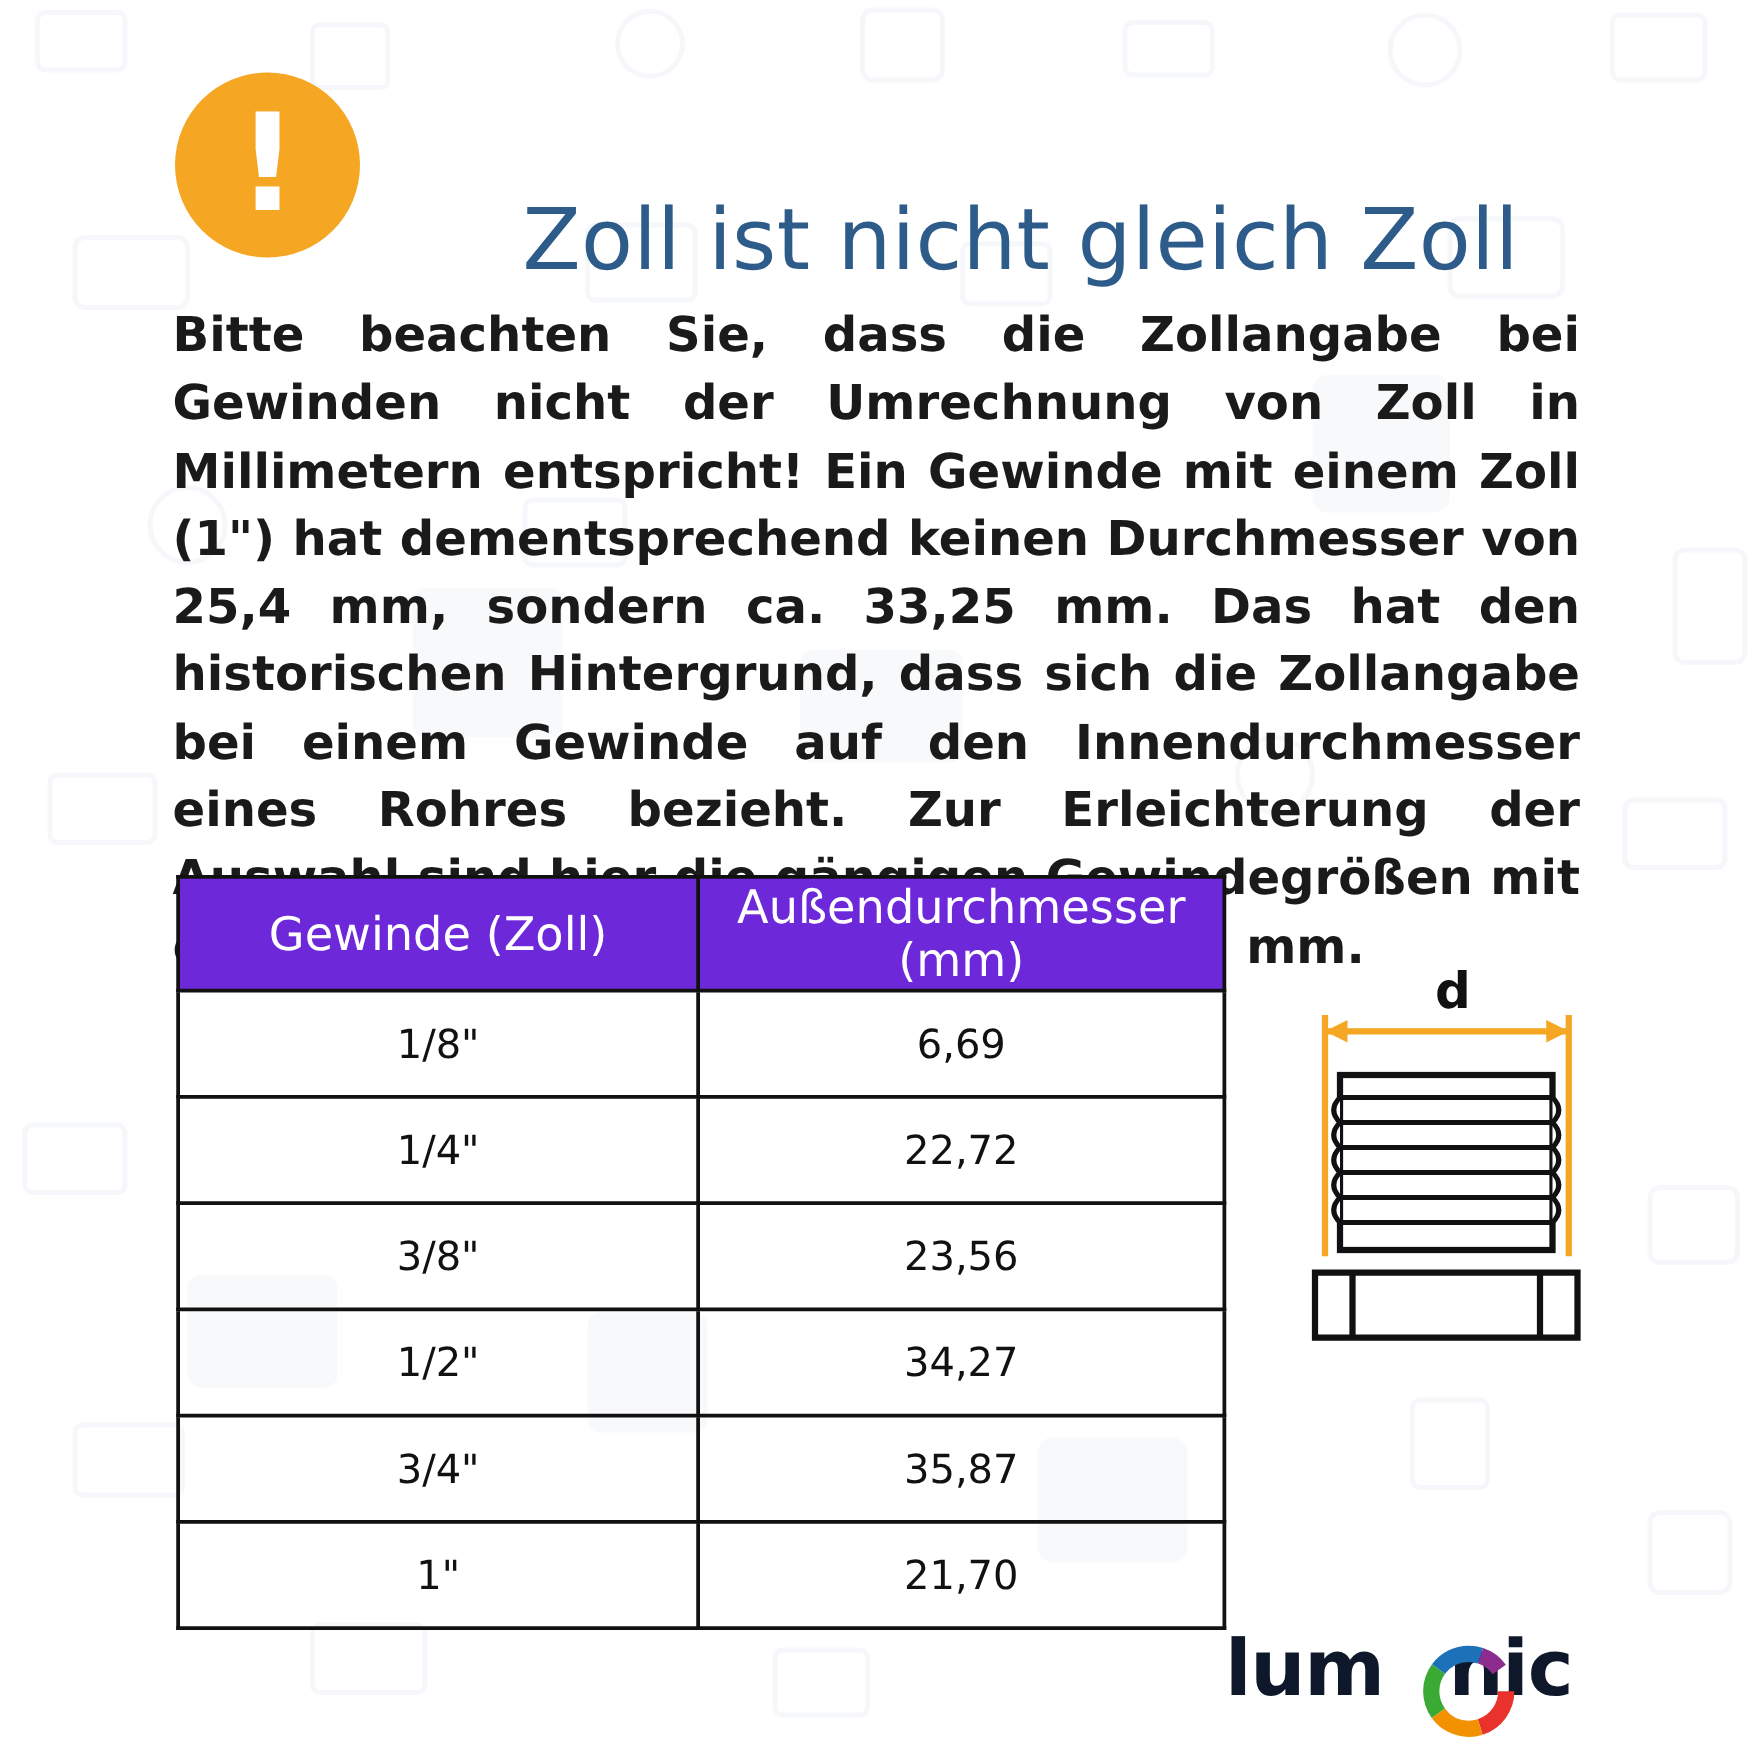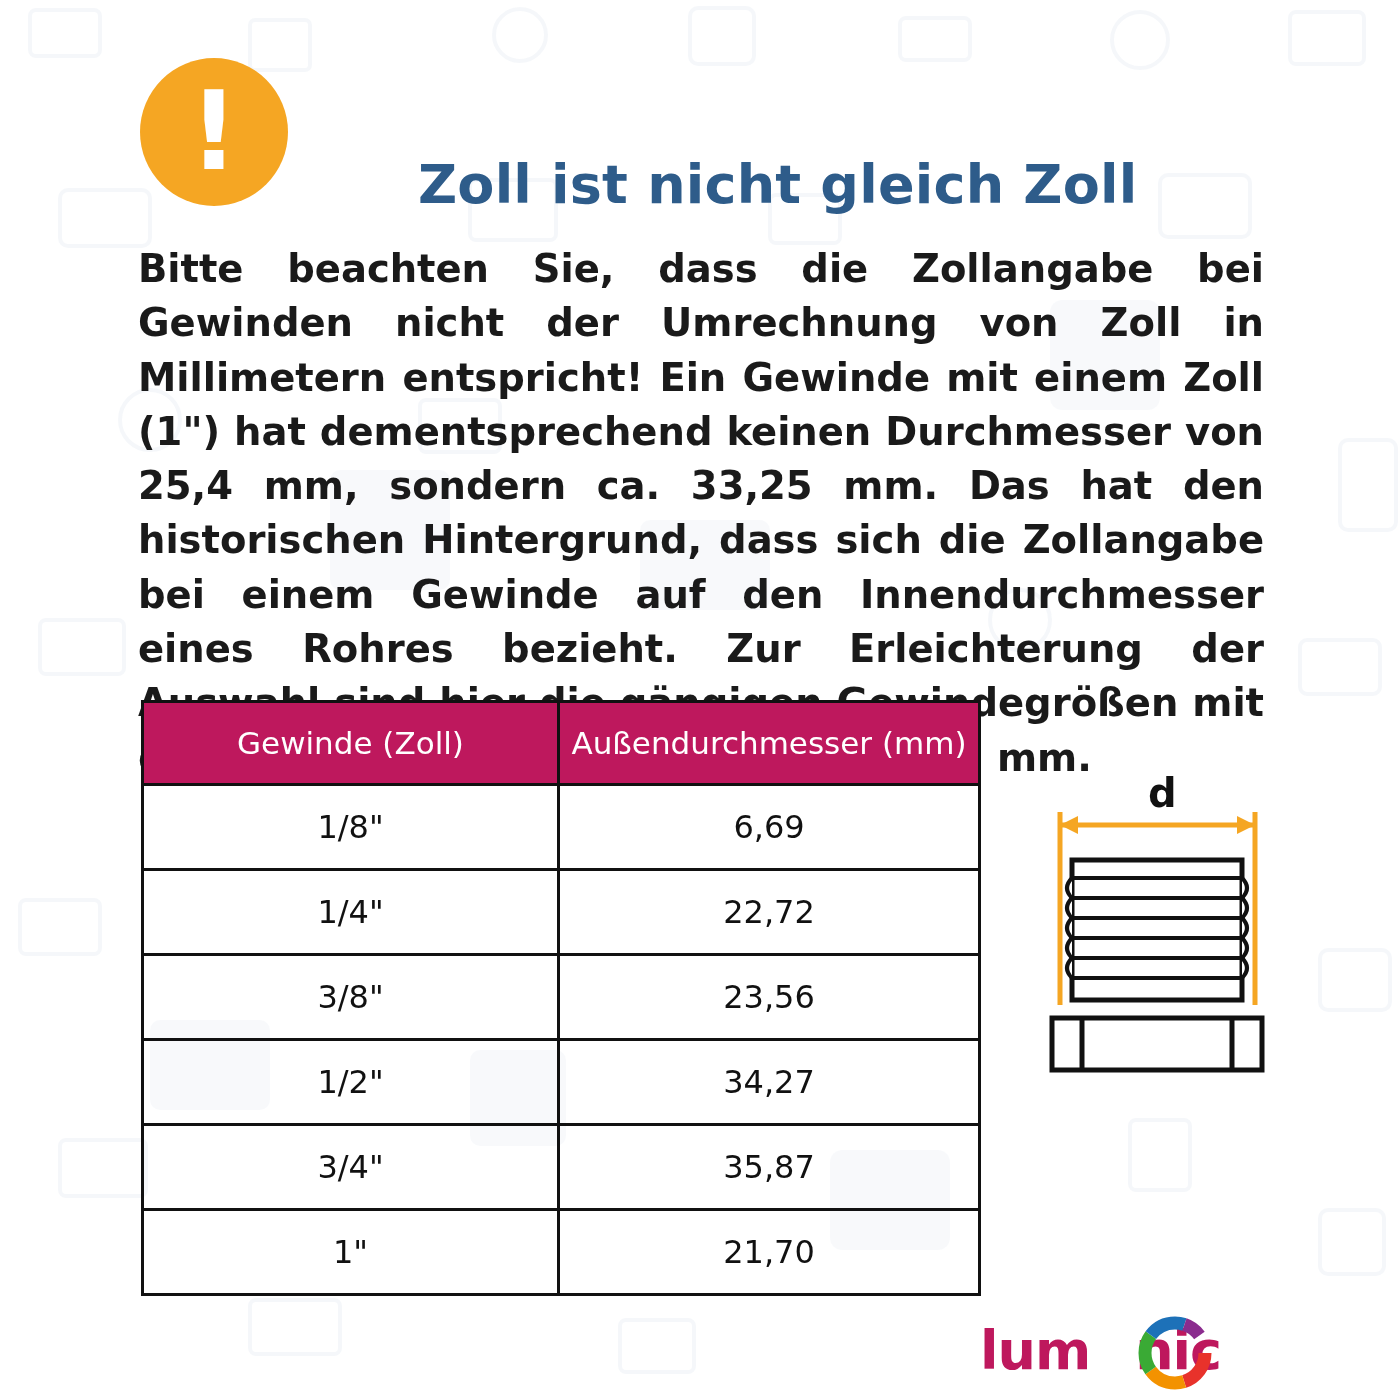--- a/index.html
+++ b/index.html
@@ -58,22 +58,22 @@
     font-size: 108px;
     font-weight: bold;
     line-height: 1;
     font-family: "DejaVu Sans", "Liberation Sans", sans-serif;
   }
   #title {
     position: absolute;
     left: 278px;
     top: 95px;
     color: #2E5C8A;
-    font-size: 54px;
-    font-weight: bold;
+    font-size: 68px;
+    font-weight: normal;
     letter-spacing: 0.2px;
     white-space: nowrap;
   }
 
   
   #paragraph {
     position: absolute;
     left: 138px;
     top: 242px;
     width: 1126px;
@@ -100,23 +100,23 @@
   #thread-table th,
   #thread-table td {
     border: 3px solid #111111;
     text-align: center;
     font-size: 32px;
     color: #111111;
     height: 80px;
     font-weight: normal;
   }
   #thread-table th {
-    background: #be185d;
+    background: #6d28d9;
     color: #ffffff;
-    font-size: 31px;
+    font-size: 37px;
     font-weight: normal;
     height: 78px;
   }
   #thread-table col.c1 { width: 416px; }
   #thread-table col.c2 { width: 421px; }
 
   
   #diagram {
     position: absolute;
     left: 1030px;
@@ -137,25 +137,25 @@
   #logo {
     position: absolute;
     left: 980px;
     top: 1290px;
     width: 380px;
     height: 90px;
   }
   #logo .wordmark {
     position: absolute;
     left: 0;
-    top: 16px;
-    font-size: 54px;
+    top: 0;
+    font-size: 62px;
     line-height: 90px;
     font-weight: bold;
-    color: #be185d;
+    color: #0f172a;
     letter-spacing: -1px;
     font-family: "DejaVu Sans", "Liberation Sans", sans-serif;
     white-space: nowrap;
   }
   #logo .wordmark .hidden-o { visibility: hidden; }
   #logo svg.ring {
     position: absolute;
     left: 152px;
     top: 20px;
   }

